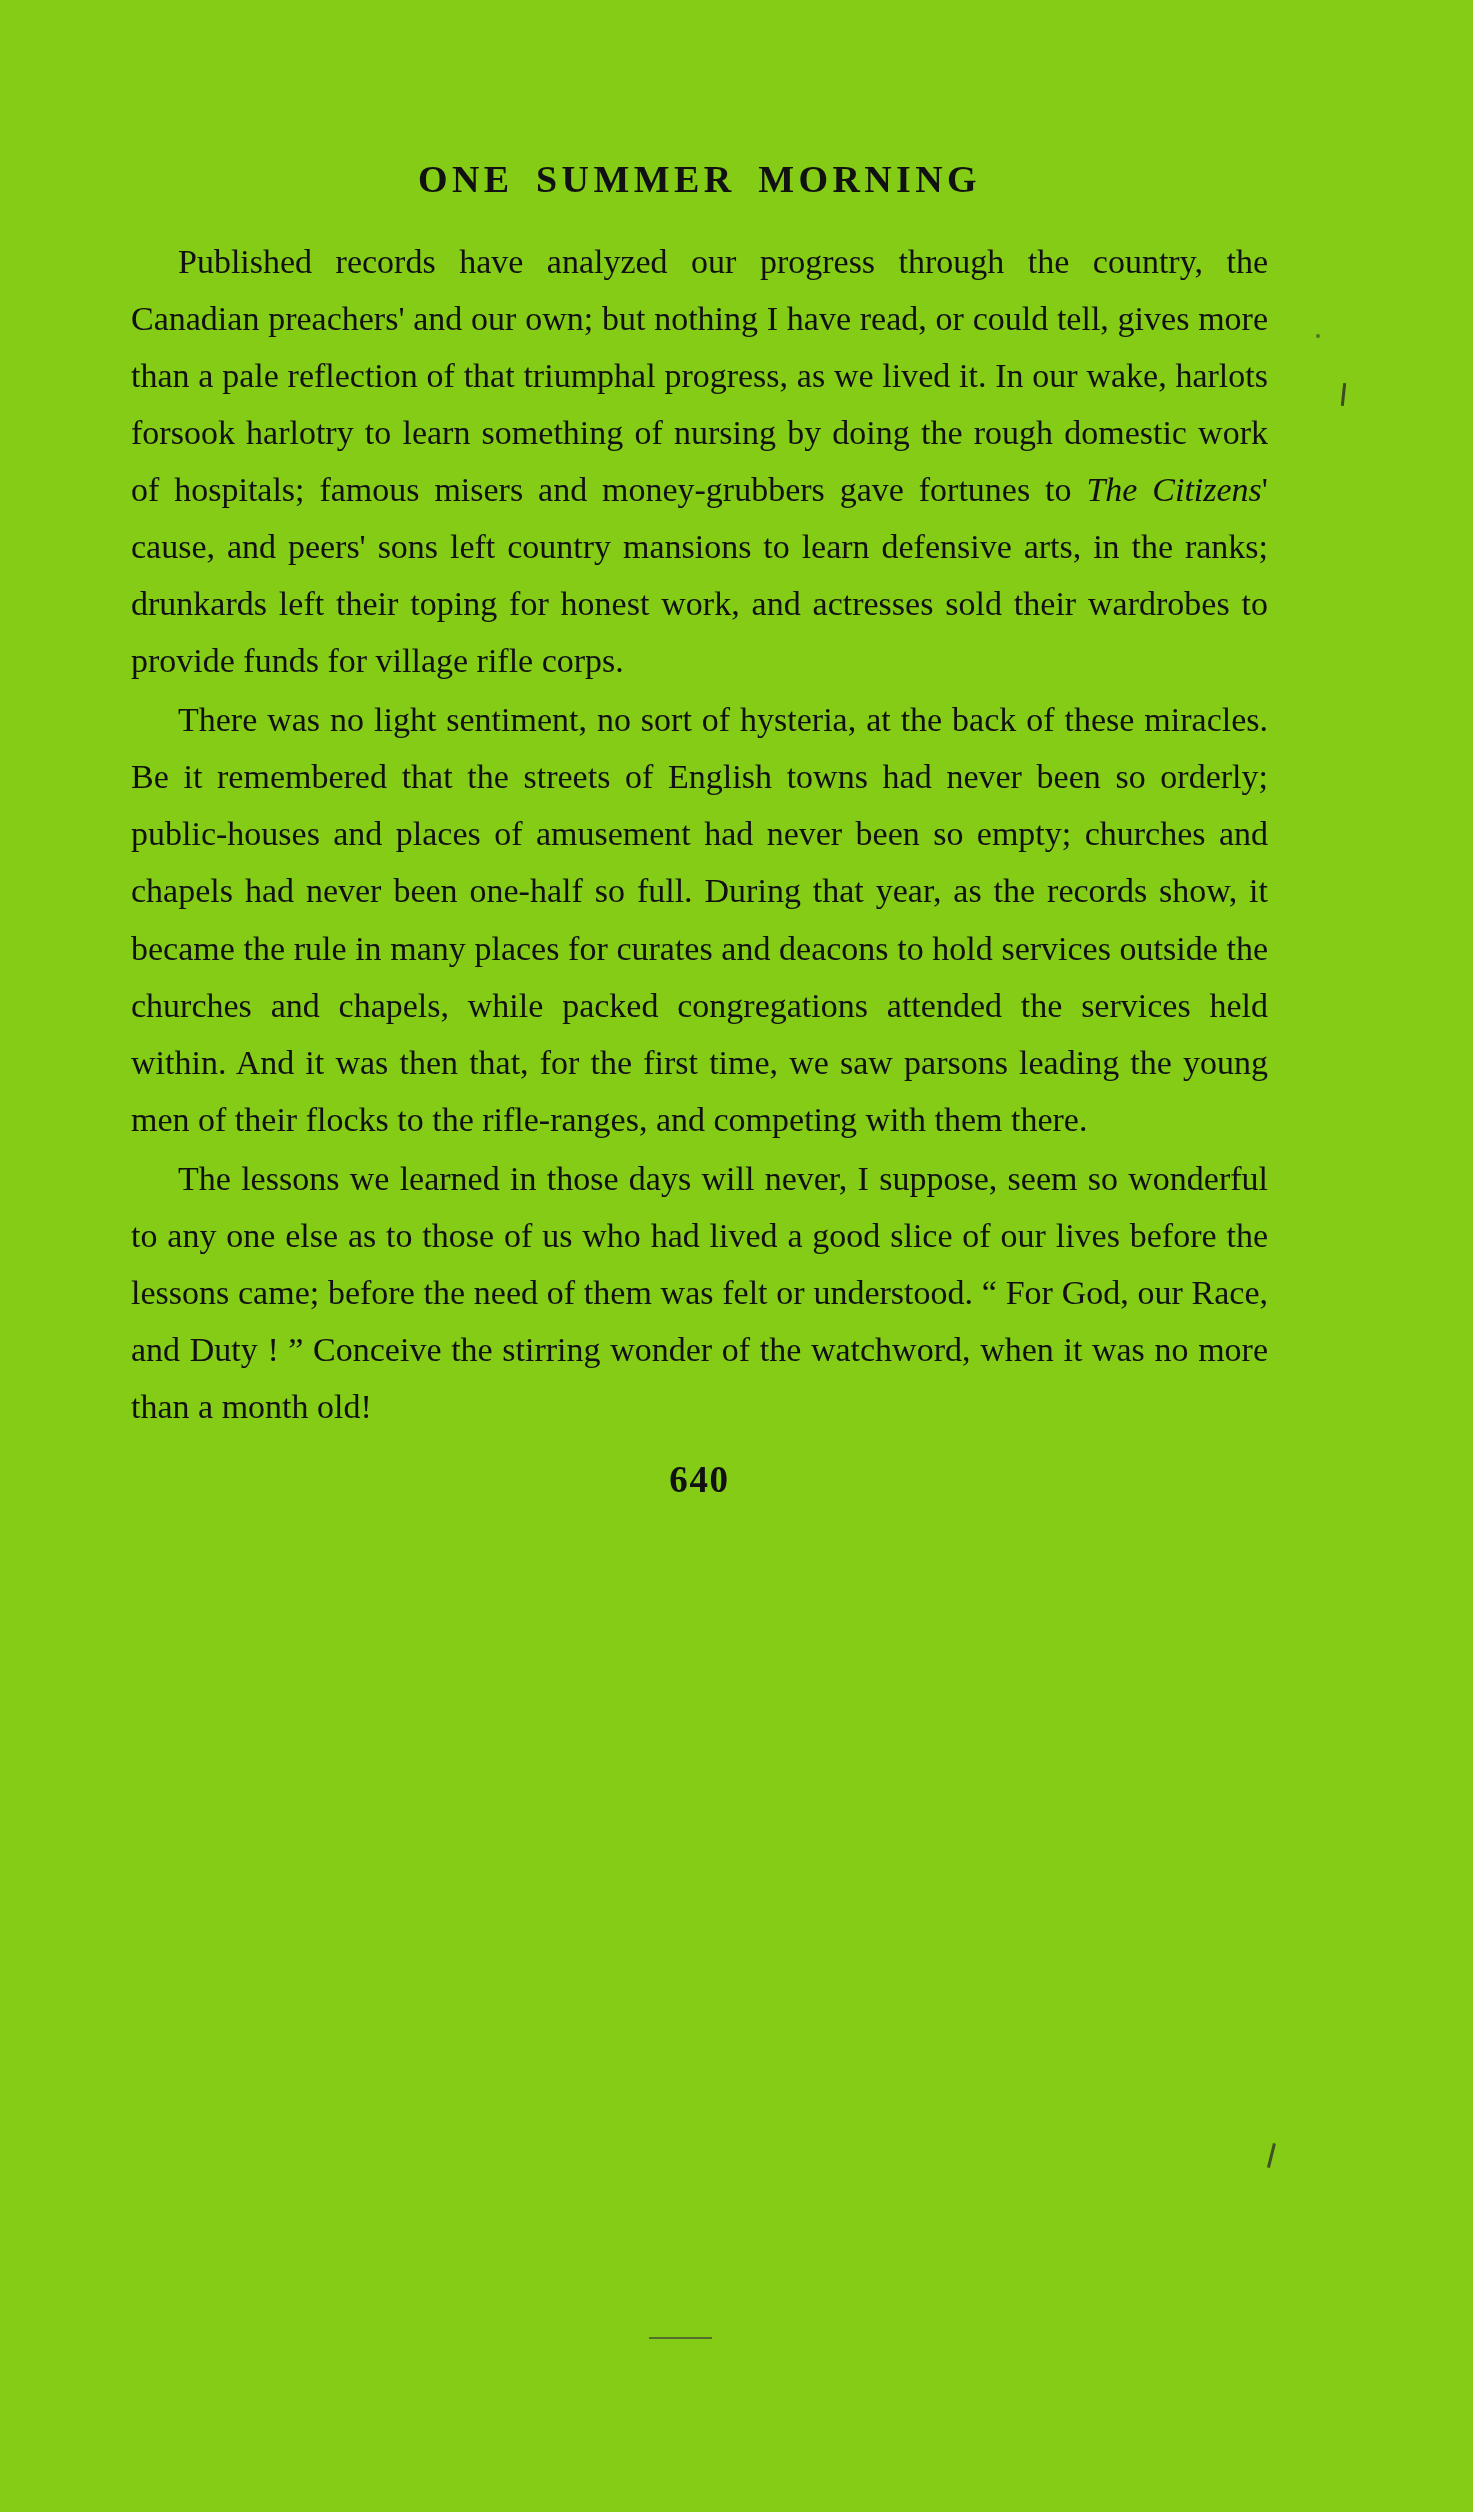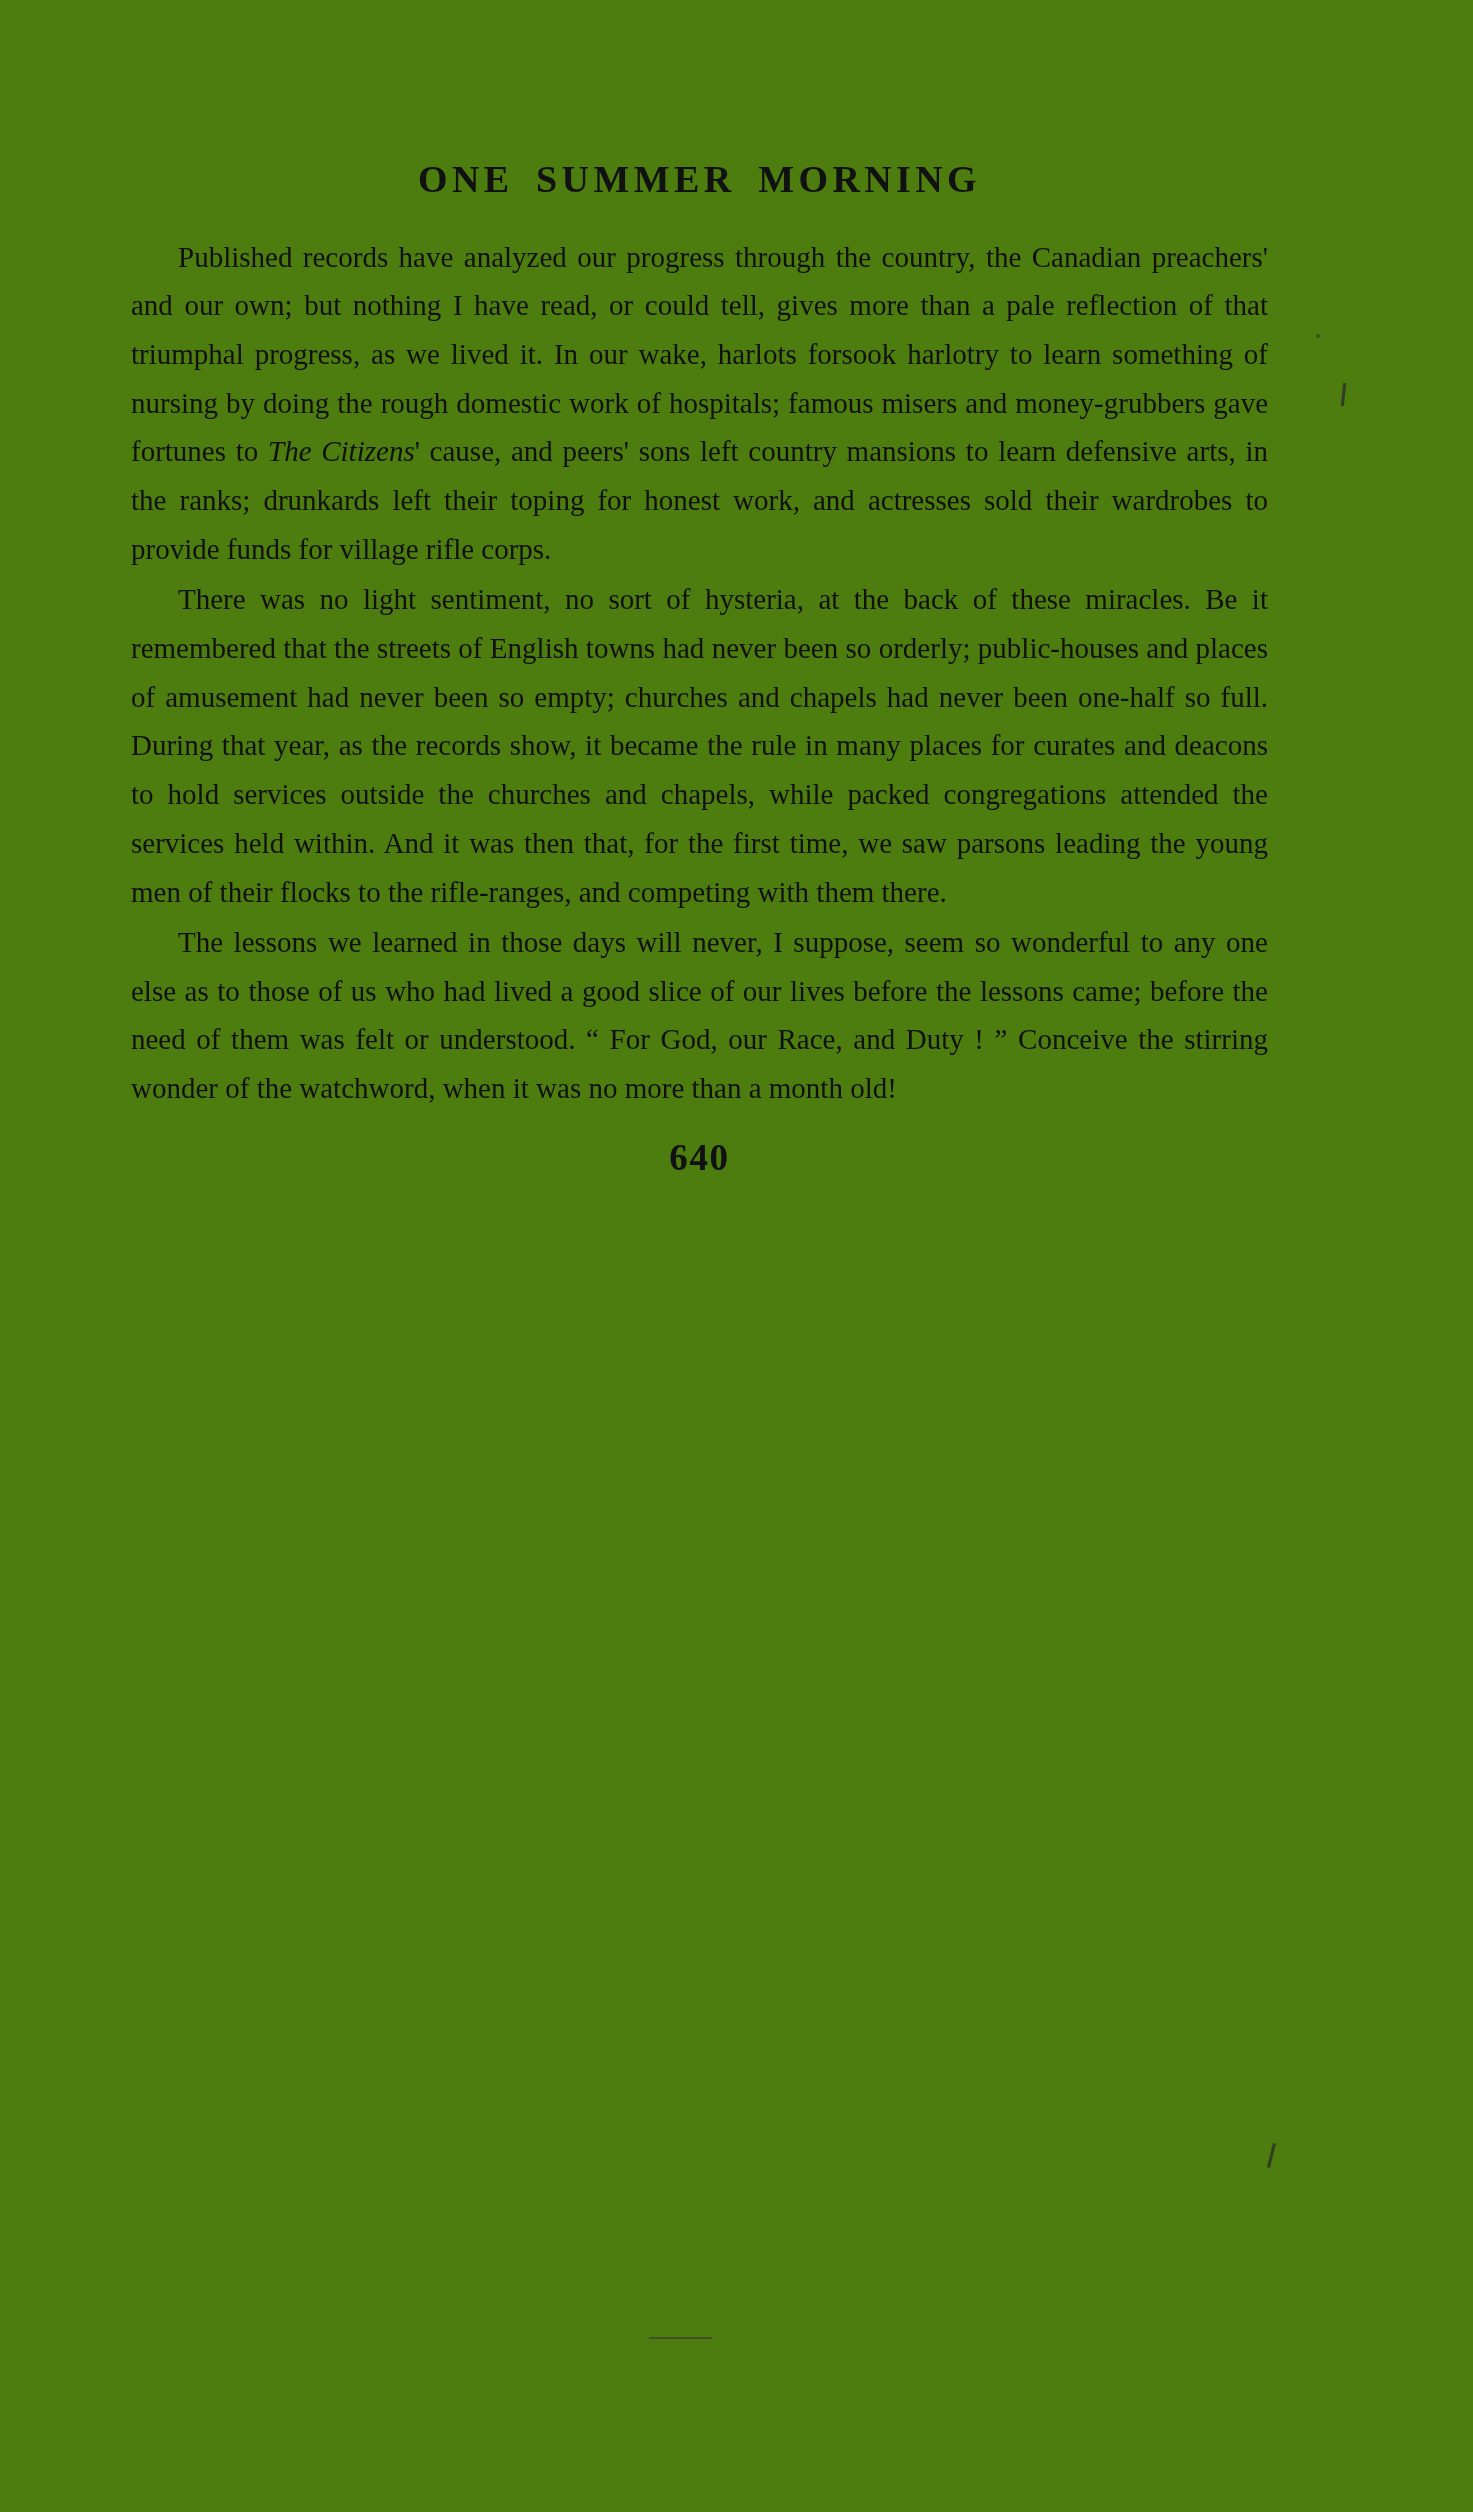--- a/index.html
+++ b/index.html
@@ -14,38 +14,38 @@
     font-family: "Liberation Serif", serif;
     color: #111111;
     overflow: hidden;
   }
   .page {
     position: absolute;
     left: 0;
     top: 0;
     width: 1473px;
     height: 2512px;
-    background: #4d7c0f;
+    background: #84cc16;
   }
   .content {
     position: absolute;
     left: 131px;
     top: 157px;
     width: 1137px;
   }
   .running-head {
     font-size: 38px;
     letter-spacing: 4.4px;
     text-align: center;
     font-weight: 700;
     margin: 0 0 31.5px 0;
     word-spacing: 8.7px;
   }
   .para {
-    font-size: 29px;
+    font-size: 34px;
     line-height: 1.68;
     text-align: justify;
     text-justify: inter-word;
     margin: 0;
     text-indent: 47px;
     hyphens: none;
   }
   .para + .para {
     margin-top: 1.7px;
   }

